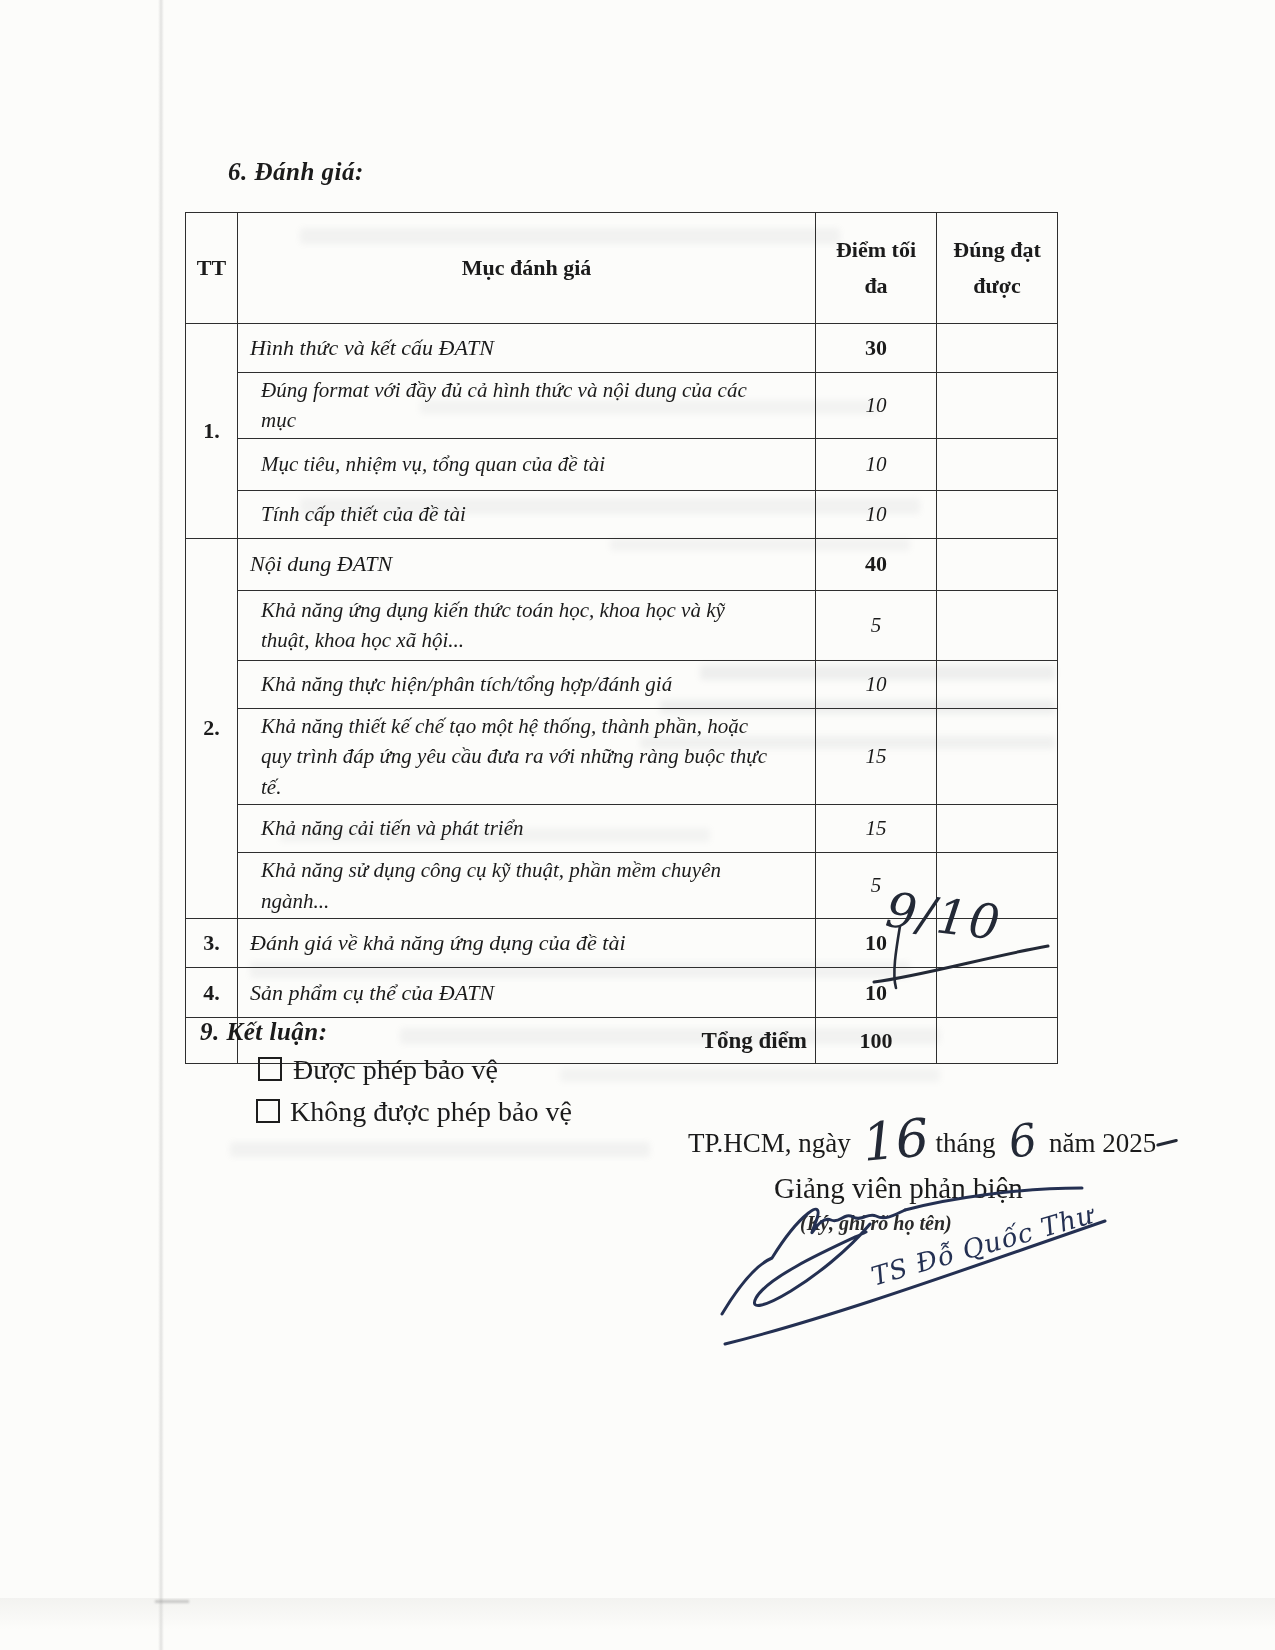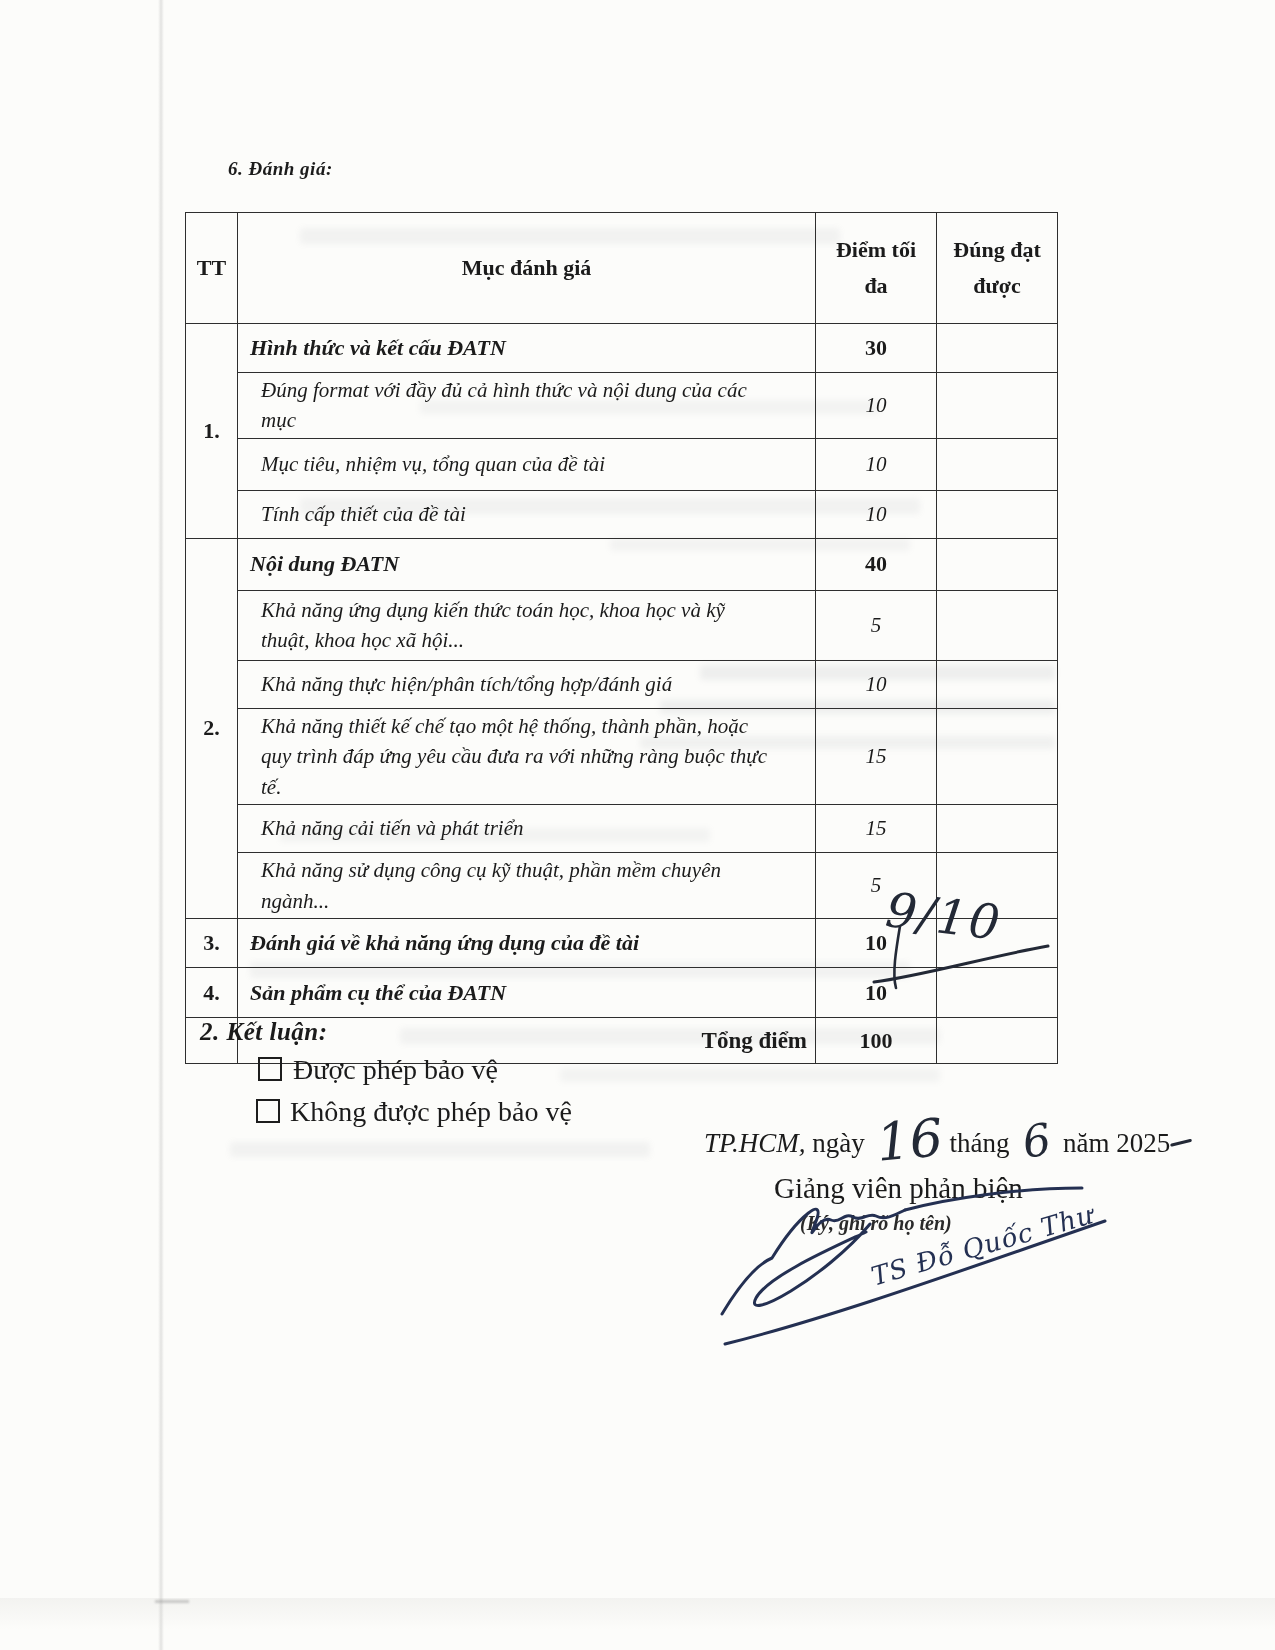--- a/index.html
+++ b/index.html
@@ -24,21 +24,21 @@
     position:absolute;left:155px;top:1600px;width:34px;height:3px;
     background:rgba(120,120,120,.35);filter:blur(1px);
   }
   .ghost{
     position:absolute;background:#8a8f96;border-radius:3px;
     filter:blur(3px);
   }
   
   .h6{
     position:absolute;left:228px;top:158px;
-    font-size:19px;font-weight:bold;font-style:italic;letter-spacing:.5px;
+    font-size:25px;font-weight:bold;font-style:italic;letter-spacing:.5px;
   }
   .h7{
     position:absolute;left:200px;top:1018px;
     font-size:25px;font-weight:bold;font-style:italic;letter-spacing:.5px;
   }
   
   table.eval{
     position:absolute;left:185px;top:212px;
     width:872px;border-collapse:collapse;table-layout:fixed;
   }
@@ -47,39 +47,39 @@
     padding:2px 8px;
     vertical-align:middle;
     font-size:22px;
     overflow:hidden;
   }
   th.hcell{font-weight:bold;text-align:center;white-space:pre-line;line-height:1.65;}
   td.tt{
     text-align:center;font-weight:bold;vertical-align:top;padding-top:12px;font-size:22px;
   }
   td.crit{text-align:left;}
-  td.crit.main{font-weight:bold;font-style:italic;padding-left:12px;font-size:22px;}
+  td.crit.main{font-weight:normal;font-style:italic;padding-left:12px;font-size:22px;}
   td.crit.sub{font-style:italic;padding-left:23px;padding-right:42px;font-size:21px;line-height:1.45;}
   td.crit.total{font-weight:bold;text-align:right;font-size:23px;}
   td.score{text-align:center;}
   td.score.main{font-weight:bold;}
   td.score.sub{font-style:italic;font-size:21px;}
   td.ach{}
   
   .cb-box{
     position:absolute;width:20px;height:20px;
     border:2.4px solid #1d1d1d;background:transparent;
   }
   .cb-label{position:absolute;font-size:28px;font-family:Liberation Serif, serif;}
   
   .dateline{
     position:absolute;left:688px;top:1128px;width:420px;height:44px;
     font-size:27px;white-space:nowrap;
   }
-  .dateline .it{font-style:italic;margin-left:16px;}
+  .dateline .it{}
   .role{position:absolute;left:774px;top:1172px;font-size:29px;}
   .ky{position:absolute;left:800px;top:1212px;font-size:20px;font-style:italic;font-weight:bold;color:#2a2a2a;}
   
   .ink{color:#232936;font-family:"DejaVu Serif",serif;font-style:italic;}
   .ink-day{
     display:inline-block;font-size:52px;line-height:0;
     transform:rotate(-5deg) translateY(6px);margin:0 1px 0 4px;
   }
   .ink-month{
     display:inline-block;font-size:44px;line-height:0;
@@ -215,21 +215,21 @@
       </tr>
     </tbody>
   </table>
 
   <div class="ink ink-score">9/10</div>
   <svg class="score-underline" width="190" height="70" viewBox="0 0 190 70">
     <path d="M 8 60 C 55 54, 125 34, 182 24" fill="none" stroke="#232936" stroke-width="3" stroke-linecap="round"></path>
     <path d="M 34 4 C 30 28, 26 52, 30 66" fill="none" stroke="#232936" stroke-width="2.6" stroke-linecap="round"></path>
   </svg>
 
-  <div class="h7">2. Kết luận:</div>
+  <div class="h7">9. Kết luận:</div>
 
   <div class="cb-box" style="left:258px;top:1057px;"></div>
   <div class="cb-label" style="left:293px;top:1054px;">Được phép bảo vệ</div>
 
   <div class="cb-box" style="left:256px;top:1099px;"></div>
   <div class="cb-label" style="left:290px;top:1096px;">Không được phép bảo vệ</div>
 
   <div class="dateline">
     <span class="it">TP.HCM,</span>
     <span>ngày</span>

